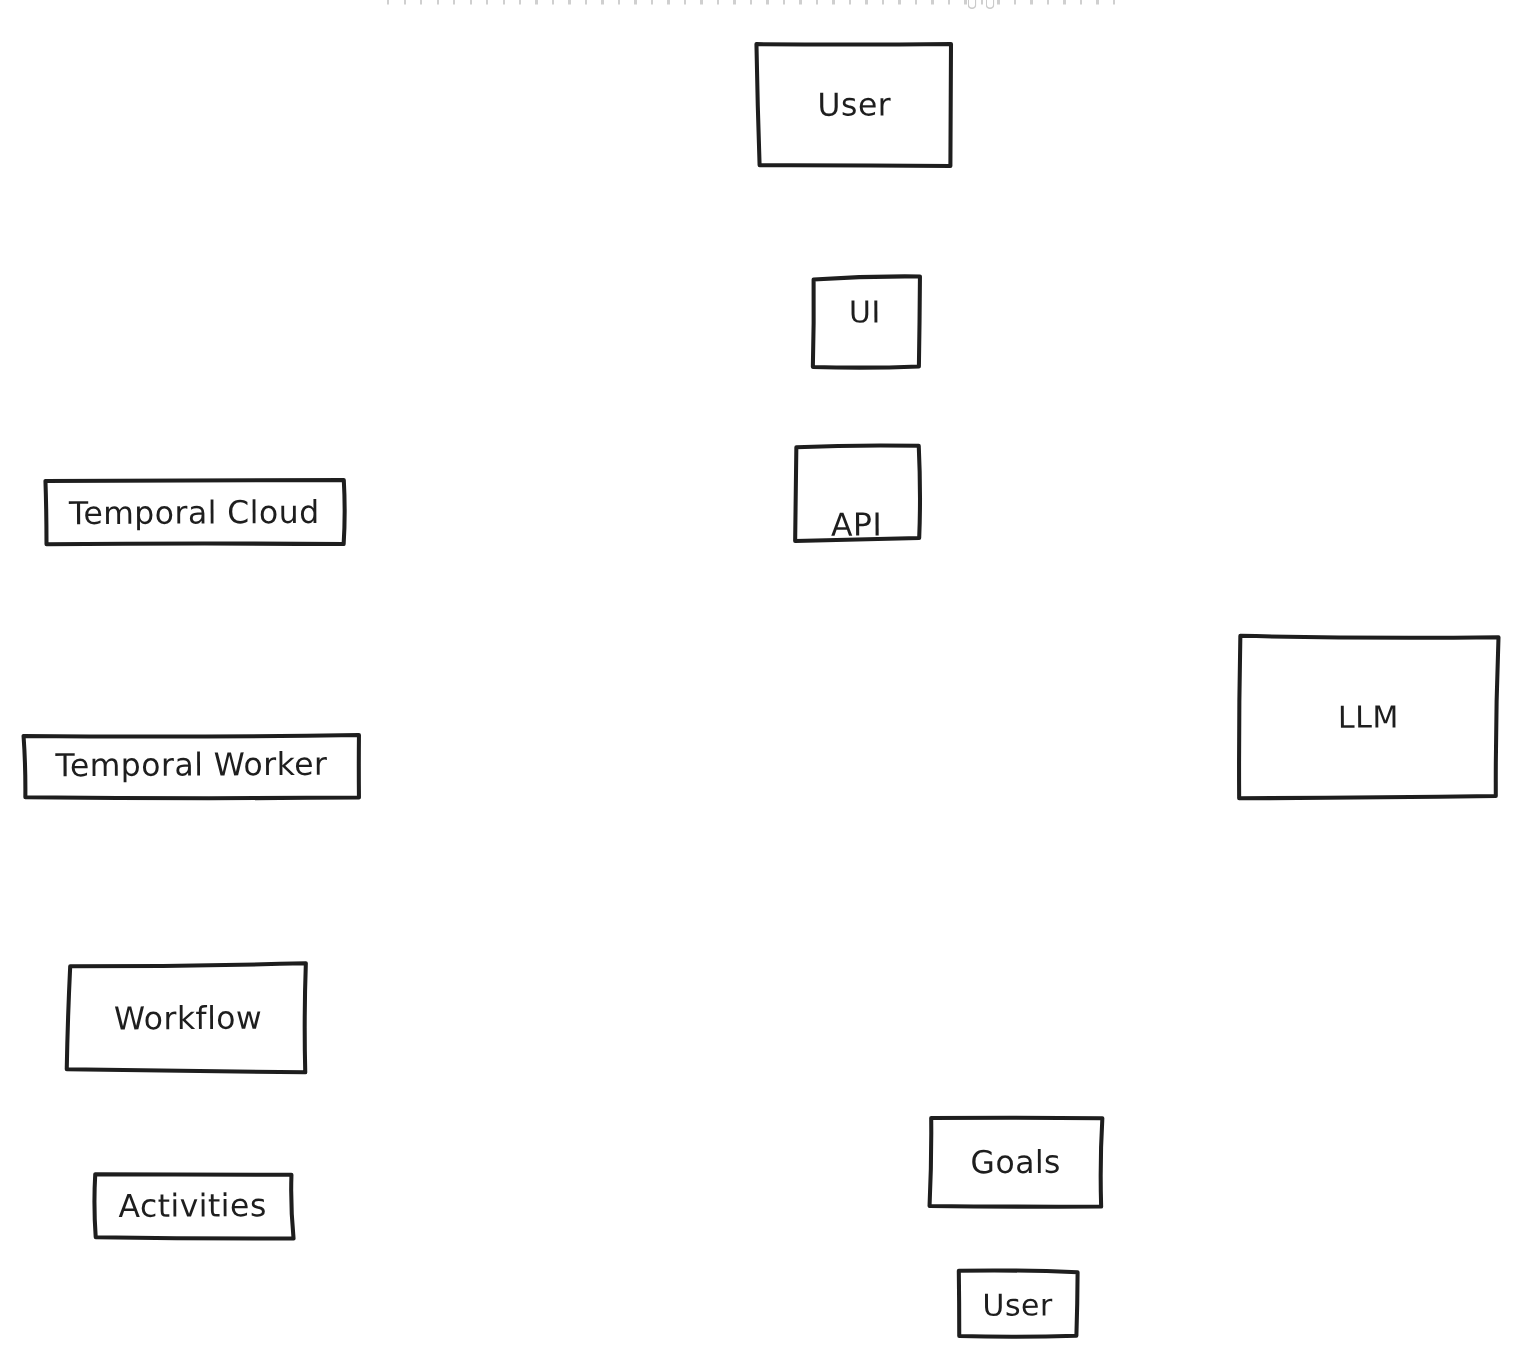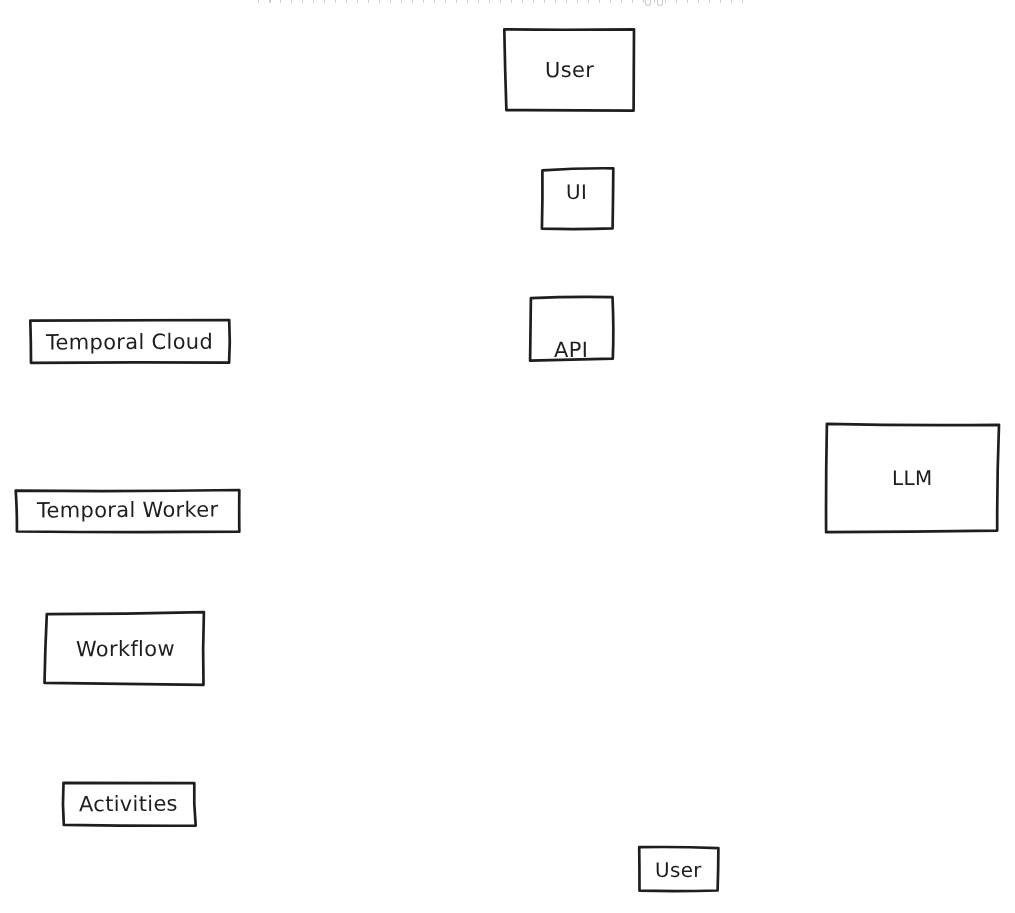--- a/index.html
+++ b/index.html
@@ -72,21 +72,21 @@
     <span class="g-desc g2"></span>
   </div>
 
   <div class="node" style="left:503px; top:27px; width:134px; height:85px;">
       <svg width="134" height="85">
         <path d="M 1.3 2.4 Q 66.0 3.1 131.0 2.3 Q 130.8 42.8 130.6 83.6 Q 66.6 83.1 3.4 83.2 Q 2.0 43.1 1.3 2.4 Z" fill="#ffffff" stroke="#1e1e1e" stroke-width="2.7" stroke-linecap="round" stroke-linejoin="round"></path>
       </svg>
     <span class="label">User</span>
   </div>
 
-  <div class="node small" style="left:539px; top:167px; width:76px; height:49px;">
+  <div class="node small" style="left:539px; top:183px; width:76px; height:49px;">
       <svg width="76" height="64">
         <path d="M 3.4 3.3 Q 38.8 0.9 74.3 1.3 Q 74.1 32.2 73.6 61.3 Q 38.2 62.7 2.9 61.6 Q 3.7 31.9 3.4 3.3 Z" fill="#ffffff" stroke="#1e1e1e" stroke-width="2.7" stroke-linecap="round" stroke-linejoin="round"></path>
       </svg>
     <span class="label">UI</span>
   </div>
 
   <div class="node" style="left:528px; top:295px; width:87px; height:67px;align-items:flex-end;">
       <svg width="87" height="67">
         <path d="M 2.9 3.2 Q 42.7 1.4 84.5 2.2 Q 86.0 34.3 84.8 63.6 Q 44.8 64.5 2.1 65.6 Q 2.6 34.0 2.9 3.2 Z" fill="#ffffff" stroke="#1e1e1e" stroke-width="2.7" stroke-linecap="round" stroke-linejoin="round"></path>
       </svg>
@@ -107,34 +107,40 @@
     <span class="label">Temporal Worker</span>
   </div>
 
   <div class="node small" style="left:823px; top:421px; width:178px; height:113px;">
       <svg width="178" height="113">
         <path d="M 3.9 2.9 Q 88.8 4.8 176.0 3.8 Q 174.0 57.6 174.2 109.6 Q 87.2 110.8 3.1 111.2 Q 2.8 58.2 3.9 2.9 Z" fill="#ffffff" stroke="#1e1e1e" stroke-width="2.7" stroke-linecap="round" stroke-linejoin="round"></path>
       </svg>
     <span class="label">LLM</span>
   </div>
 
-  <div class="node" style="left:43px; top:611px; width:164px; height:75px;">
+  <div class="node" style="left:43px; top:641px; width:164px; height:75px;">
       <svg width="164" height="75">
         <path d="M 3.8 3.2 Q 82.3 3.2 160.9 1.2 Q 159.6 37.7 160.5 73.9 Q 81.1 73.2 1.5 71.9 Q 2.1 38.1 3.8 3.2 Z" fill="#ffffff" stroke="#1e1e1e" stroke-width="2.7" stroke-linecap="round" stroke-linejoin="round"></path>
       </svg>
     <span class="label">Workflow</span>
   </div>
 
   <div class="node" style="left:60px; top:780px; width:137px; height:47px;align-items:center;">
       <svg width="137" height="47">
         <path d="M 3.5 2.8 Q 68.5 3.1 134.3 3.2 Q 133.6 24.2 135.7 45.7 Q 70.7 45.9 3.8 44.8 Q 2.3 23.5 3.5 2.8 Z" fill="#ffffff" stroke="#1e1e1e" stroke-width="2.7" stroke-linecap="round" stroke-linejoin="round"></path>
       </svg>
     <span class="label">Activities</span>
   </div>
 
+  <div class="node" style="left:617px; top:742px; width:120px; height:65px;">
+      <svg width="120" height="65">
+        <path d="M 3.8 3.4 Q 61.0 2.8 117.9 3.5 Q 116.2 32.4 117.1 62.4 Q 60.1 62.6 2.7 62.0 Q 4.1 31.5 3.8 3.4 Z" fill="#ffffff" stroke="#1e1e1e" stroke-width="2.7" stroke-linecap="round" stroke-linejoin="round"></path>
+      </svg>
+    <span class="label">Goals</span>
+  </div>
 
   <div class="node small" style="left:636px; top:846px; width:85px; height:48px;">
       <svg width="85" height="48">
         <path d="M 3.2 1.2 Q 41.4 0.5 82.4 2.1 Q 82.3 22.8 81.6 44.5 Q 41.6 45.7 3.5 44.7 Q 3.5 21.9 3.2 1.2 Z" fill="#ffffff" stroke="#1e1e1e" stroke-width="2.7" stroke-linecap="round" stroke-linejoin="round"></path>
       </svg>
     <span class="label">User</span>
   </div>
 
 </div>
 

